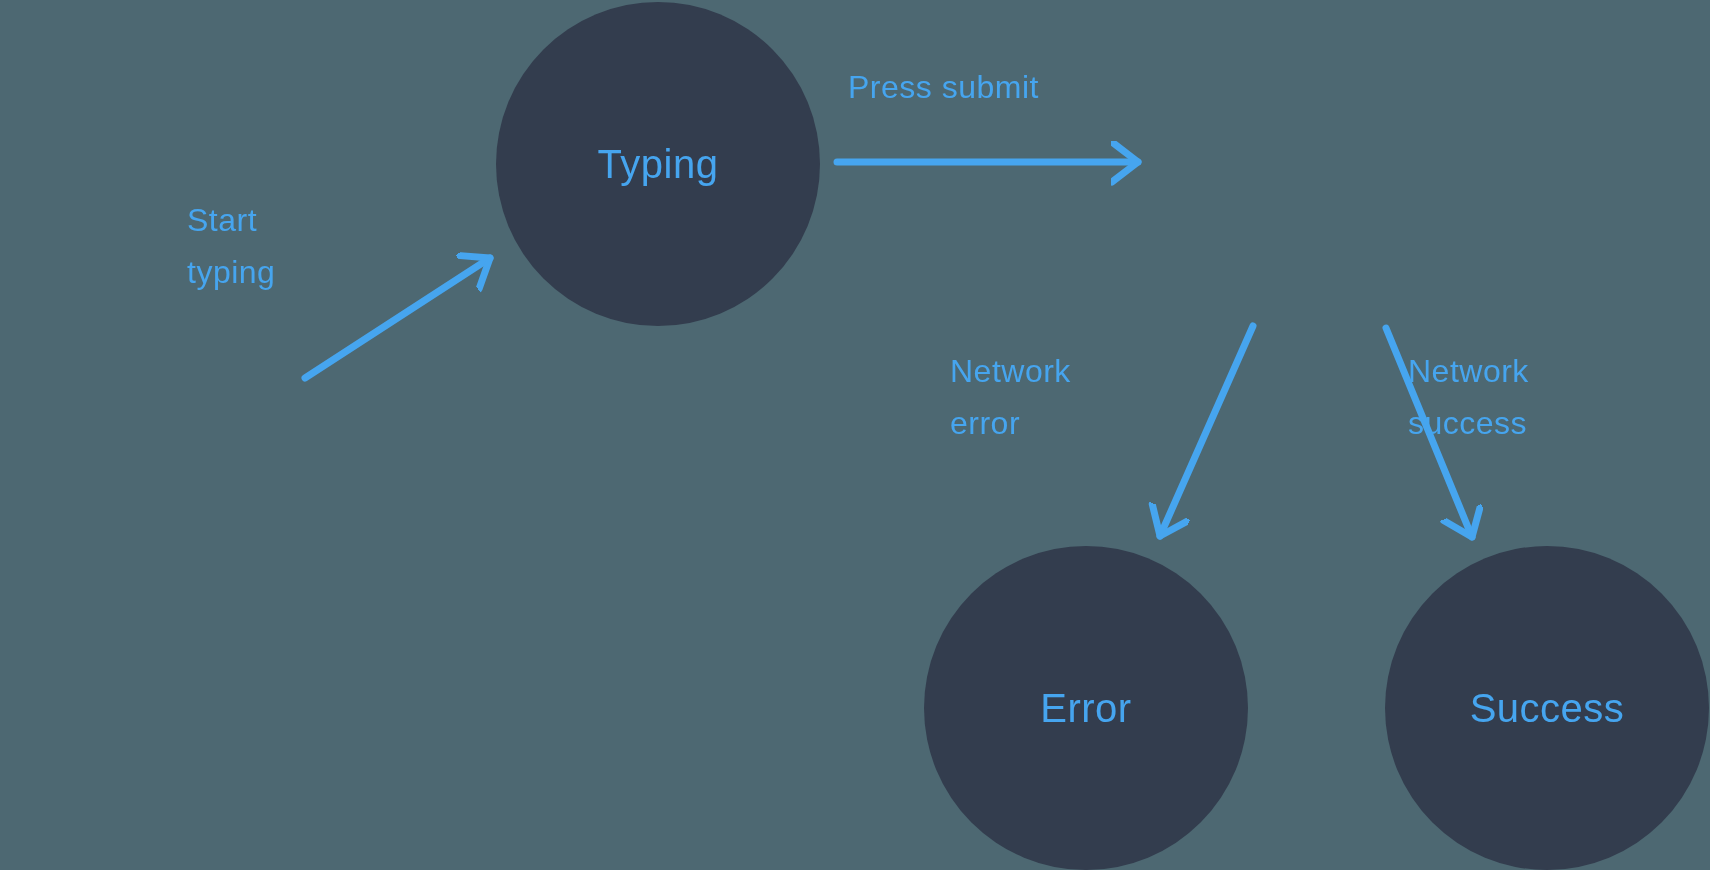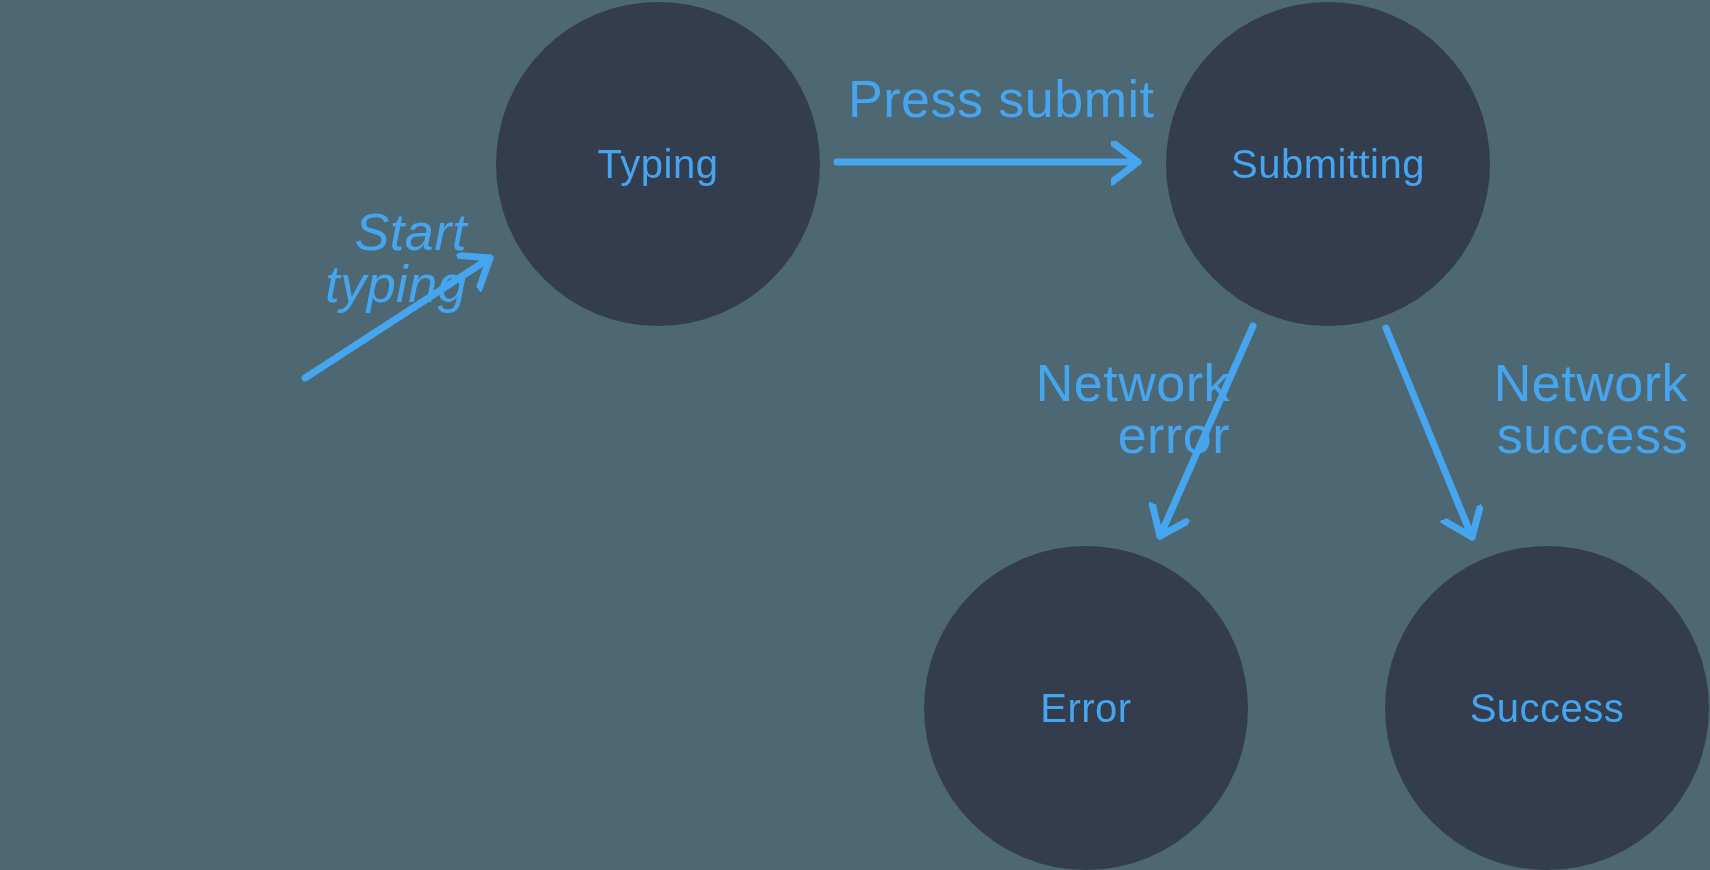--- a/index.html
+++ b/index.html
@@ -44,30 +44,29 @@
   }
   .node-empty      { left: -1px;   top: 339px; }
   .node-typing     { left: 496px;  top: 2px;   }
   .node-submitting { left: 1166px; top: 2px;   }
   .node-error      { left: 924px;  top: 546px; }
   .node-success    { left: 1385px; top: 546px; }
 
   .edge-label {
     position: absolute;
     width: 280px;
-    text-align: right;
+    text-align: left;
     color: var(--accent);
-    font-size: 52px;
+    font-size: 32px;
     font-weight: 500;
     letter-spacing: 0.5px;
     line-height: 52px;
     white-space: nowrap;
-    margin-top: 12px;
   }
-  .label-start-typing    { left: 187px;  top: 194px; font-style: italic; }
+  .label-start-typing    { left: 187px;  top: 194px; }
   .label-press-submit    { left: 848px;  top: 61px;  }
   .label-network-error   { left: 950px;  top: 345px; }
   .label-network-success { left: 1408px; top: 345px; }
 
   svg line { stroke: var(--accent); stroke-width: 7; stroke-linecap: round; }
   svg .chev { stroke: var(--accent); stroke-width: 7; fill: none;
               stroke-linecap: round; stroke-linejoin: round; }
 </style>
 </head>
 <body>
@@ -84,23 +83,20 @@
     <line x1="837" y1="162" x2="1138" y2="162" marker-end="url(#chevron)"></line>
     <line x1="1253" y1="326" x2="1160" y2="536" marker-end="url(#chevron)"></line>
     <line x1="1386" y1="328" x2="1472" y2="537" marker-end="url(#chevron)"></line>
   </svg>
 
 
   <div class="node node-typing">
     <span class="node-label">Typing</span>
   </div>
 
-  <div class="node node-submitting">
-    <span class="node-label">Submitting</span>
-  </div>
 
   <div class="node node-error">
     <span class="node-label">Error</span>
   </div>
 
   <div class="node node-success">
     <span class="node-label">Success</span>
   </div>
 
   <div class="edge-label label-start-typing">

